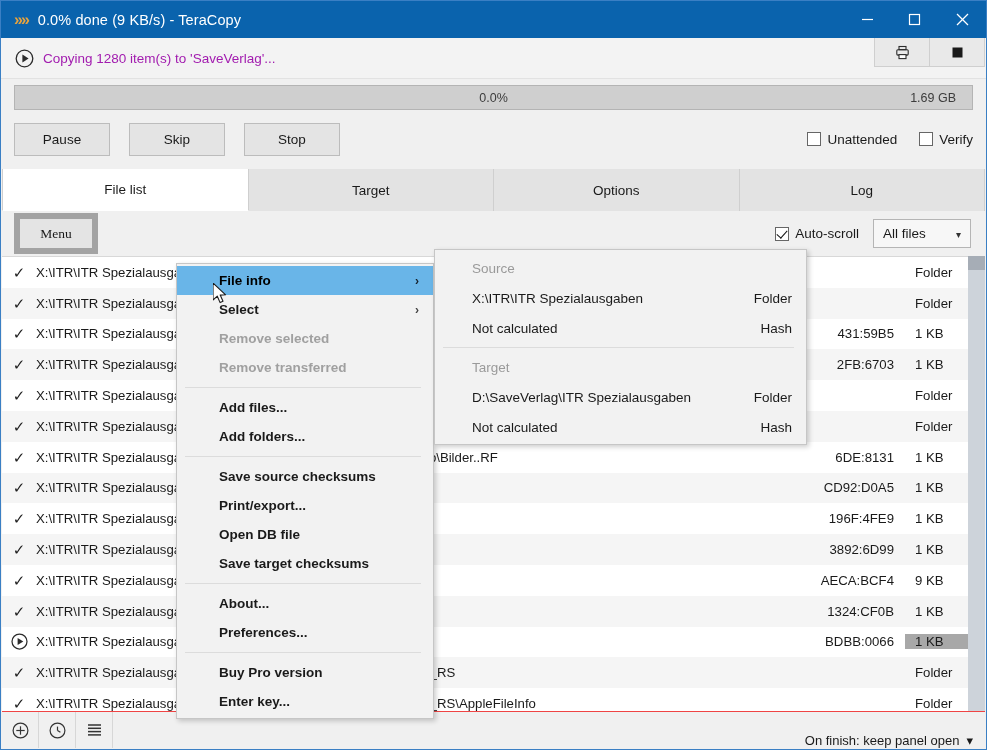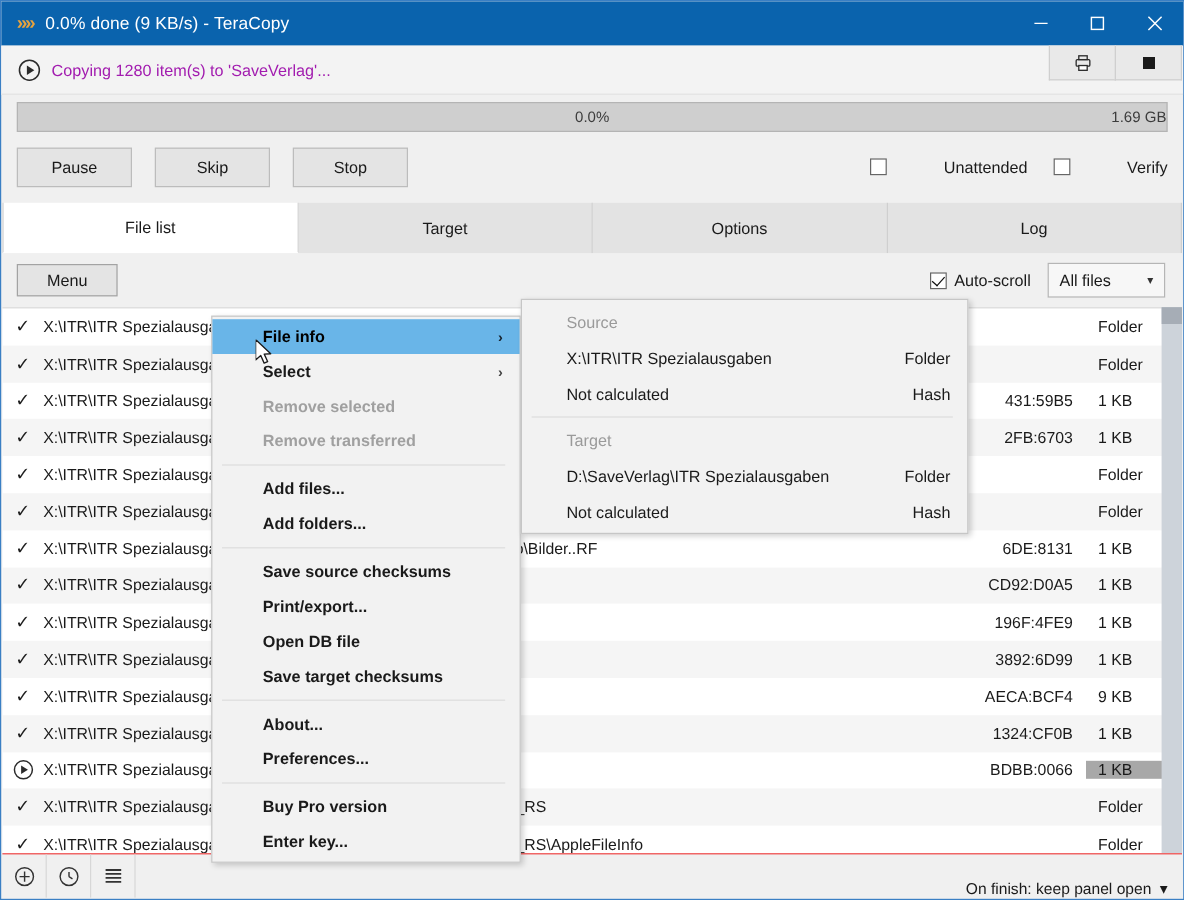--- a/index.html
+++ b/index.html
@@ -67,40 +67,40 @@
     background: #cfcfcf;
     border: 1px solid #b4b4b4;
     position: relative;
   }
   .prog-pct {
     position: absolute; left: 0; right: 0; top: 0; bottom: 0;
     display: flex; align-items: center; justify-content: center;
     font-size: 12.5px; color: #3c3c3c;
   }
   .prog-size {
-    position: absolute; right: 0; top: 0; bottom: 0;
+    position: absolute; right: 16px; top: 0; bottom: 0;
     display: flex; align-items: center;
     font-size: 12.5px; color: #3c3c3c;
   }
 
   
   .actions {
     position: absolute; top: 121px; left: 13px; right: 13px; height: 34px;
     display: flex; align-items: center;
   }
   .btn {
     width: 96px; height: 33px;
     background: #e4e4e4; border: 1px solid #bcbcbc;
     font-family: "Liberation Sans", sans-serif;
     font-size: 13.5px; color: #1a1a1a;
     margin-right: 19px;
     display: flex; align-items: center; justify-content: center;
   }
   .chkgroup { margin-left: auto; display: flex; align-items: center; }
-  .chkitem { display: flex; align-items: center; margin-left: 22px; font-size: 13.5px; color: #1a1a1a; gap: 41px; }
+  .chkitem { display: flex; align-items: center; margin-left: 22px; font-size: 13.5px; color: #1a1a1a; }
   .chkbox {
     width: 14px; height: 14px; border: 1px solid #666;
     background: #fff; margin-right: 6px; position: relative; flex: none;
   }
   .chkbox.checked::after {
     content: ""; position: absolute; left: 3px; top: 0px;
     width: 5px; height: 9px; border: solid #111;
     border-width: 0 1.6px 1.6px 0; transform: rotate(42deg);
   }
 
@@ -126,24 +126,24 @@
   }
 
   
   .toolrow {
     position: absolute; top: 210px; left: 1px; right: 1px; height: 45px;
     background: #f0f0f0;
     display: flex; align-items: center;
   }
   .menu-btn {
     margin-left: 12px;
-    width: 84px; height: 27px;
-    background: #e4e4e4; border: 1px solid #a3a3a3;
+    width: 84px; height: 41px;
+    background: #e4e4e4; border: 6px solid #a3a3a3;
     font-size: 13.5px; color: #1a1a1a;
-    display: flex; align-items: center; justify-content: center;
+    display: flex; align-items: center; justify-content: center; font-family: Liberation Serif, serif;
   }
   .autoscroll { margin-left: auto; display: flex; align-items: center; font-size: 13.5px; color: #1a1a1a; }
   .filter-select {
     margin-left: 14px; margin-right: 14px;
     width: 98px; height: 29px;
     background: #f7f7f7; border: 1px solid #b5b5b5;
     display: flex; align-items: center;
     font-size: 13.5px; color: #1a1a1a; padding-left: 9px;
     position: relative;
   }

